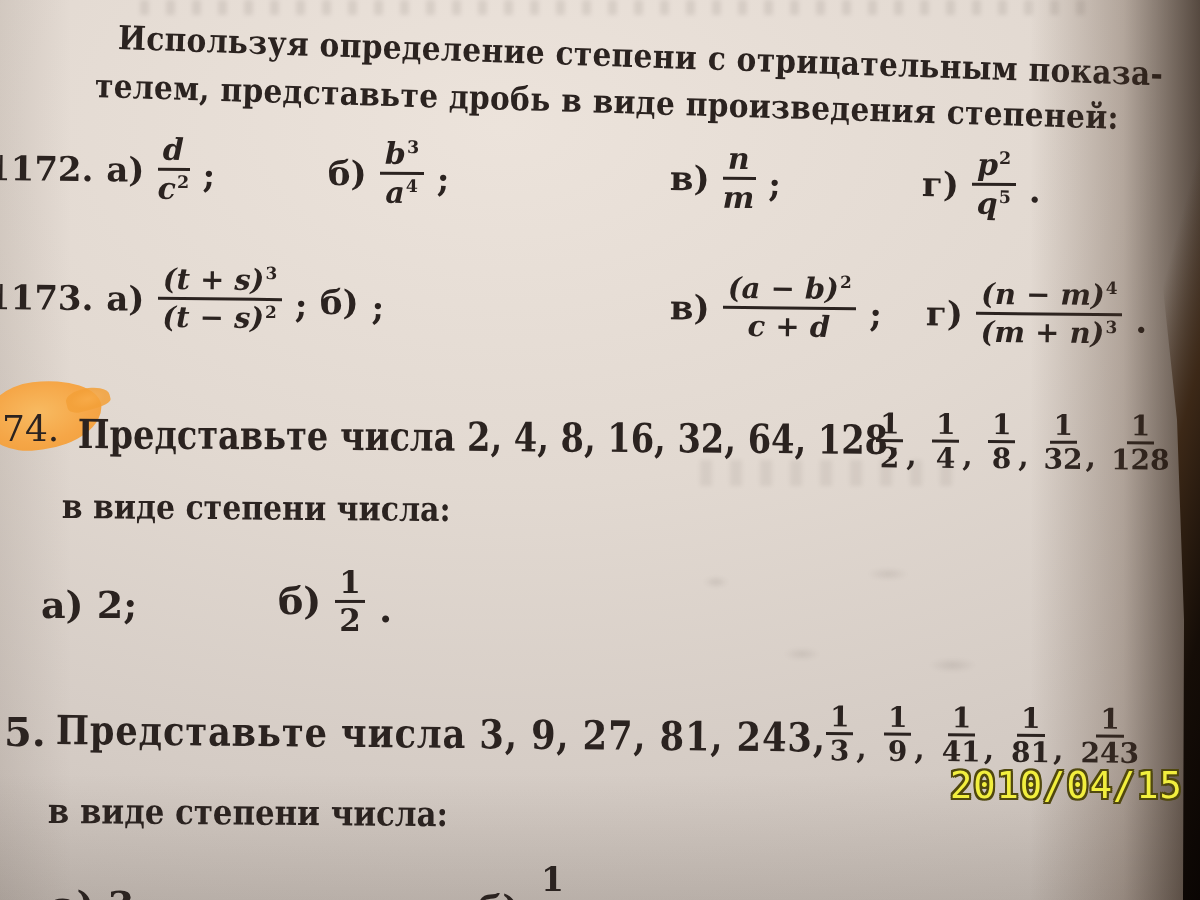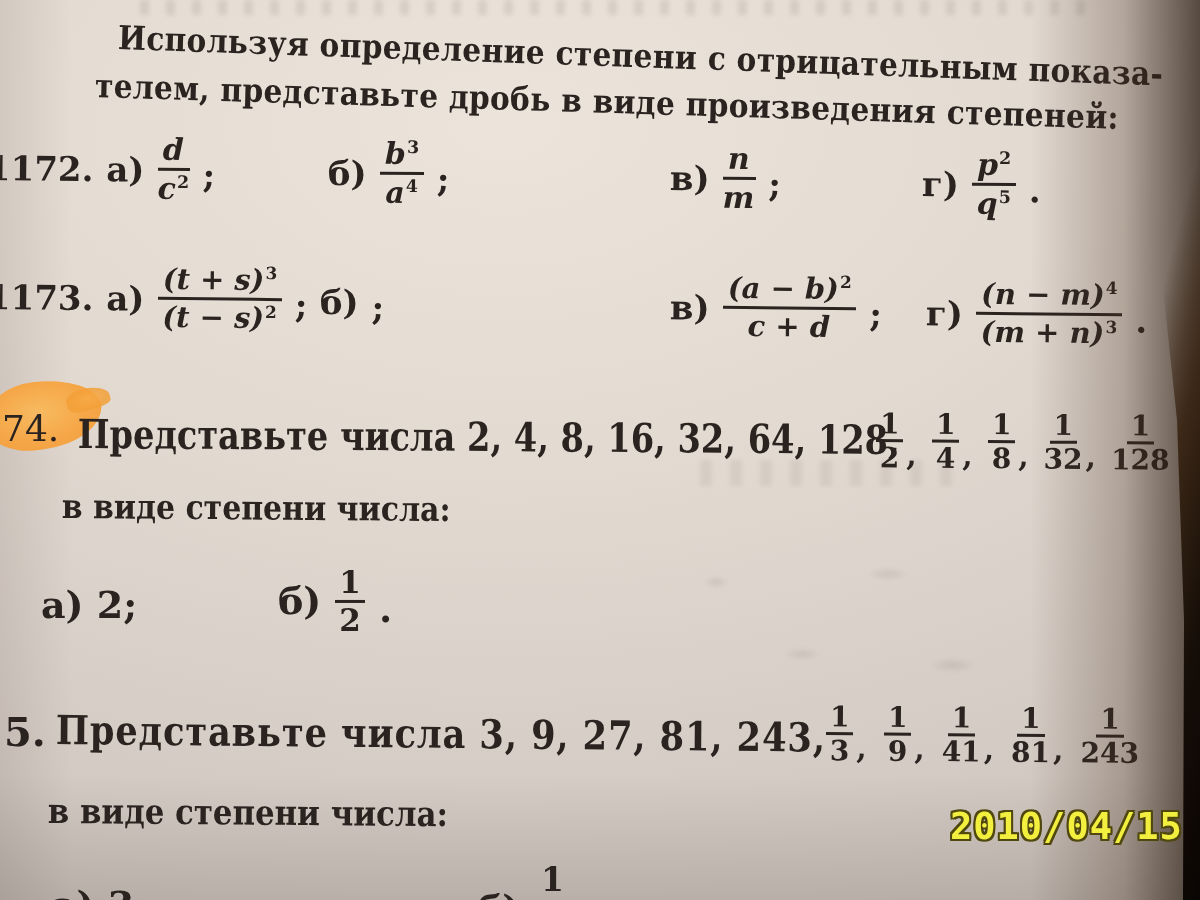--- a/index.html
+++ b/index.html
@@ -89,22 +89,22 @@
   .n75{left:4px;top:708px;font-size:40px;font-weight:bold;z-index:20;}
   .t75{left:56px;top:706px;font-size:40px;font-weight:bold;letter-spacing:1px;z-index:20;
        transform:scaleX(.88) rotate(.5deg);transform-origin:0 0;}
   .l75{left:48px;top:790px;font-size:35px;font-weight:bold;z-index:20;
        transform:scaleX(.88) rotate(.4deg);transform-origin:0 0;}
   .pa75{left:52px;top:882px;font-size:38px;font-weight:bold;z-index:20;}
   .pb75{left:477px;top:886px;font-size:38px;font-weight:bold;z-index:20;}
   .pb75n{left:541px;top:860px;font-size:33px;font-weight:bold;z-index:20;}
 
   
-  .ts{left:950px;top:805px;z-index:50;
-      font-family:"DejaVu Sans Mono", monospace;font-weight:bold;font-size:37px;
+  .ts{left:950px;top:764px;z-index:50;
+      font-family:"DejaVu Sans Mono", monospace;font-weight:normal;font-size:37px;
       color:#f2ef3e;letter-spacing:1px;
       text-shadow:-2px 0 #50480f,2px 0 #50480f,0 -2px #50480f,0 2px #50480f,
                   -2px -2px #50480f,2px 2px #50480f,-2px 2px #50480f,2px -2px #50480f;}
 
   
   .edge-soft{position:absolute;top:0;bottom:0;left:1030px;right:0;z-index:38;pointer-events:none;
       background:linear-gradient(to right, rgba(72,50,34,0) 0%, rgba(72,50,34,.30) 55%, rgba(40,26,16,.75) 100%);}
   .edge-black{position:absolute;inset:0;z-index:40;pointer-events:none;
       background:linear-gradient(105deg, rgba(0,0,0,0) 86%, #3c2817 90%, #150d07 95%, #0a0503 100%);
       clip-path:polygon(1124px 0px,1200px 0px,1200px 900px,1183px 900px,1184px 620px,1177px 420px,1159px 250px,1139px 110px);}

